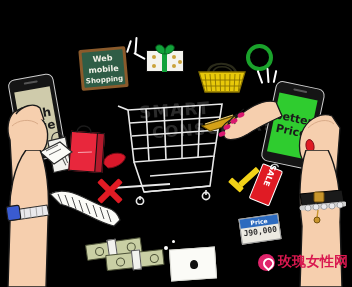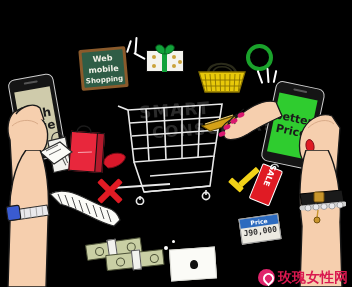--- a/index.html
+++ b/index.html
@@ -82,21 +82,21 @@
   
   .cash{position:absolute;background:#c9cfa4;border:1.2px solid #4d5238;box-sizing:border-box;border-radius:1px;}
   .cband{position:absolute;background:#f2f2ee;border:1px solid #555;box-sizing:border-box;}
 
   
   #laptop{left:170px;top:248px;width:46px;height:32px;background:#fbfbf7;
           border:1.2px solid #d8d8d2;box-sizing:border-box;transform:rotate(-4deg);}
   #laptop .ap{position:absolute;left:19px;top:11px;width:8px;height:9px;background:#111;border-radius:50% 50% 45% 45%;}
 
   
-  #wm{right:4px;bottom:0;display:flex;align-items:flex-start;gap:3px;}
+  #wm{right:4px;bottom:16px;display:flex;align-items:center;gap:3px;}
   #wm .logo{width:17px;height:17px;border-radius:50%;background:#e0246b;position:relative;}
   #wm .logo::after{content:"";position:absolute;left:5px;top:4px;width:7px;height:7px;
                    border:2px solid #fff;border-radius:50% 50% 50% 0;transform:rotate(-45deg);}
   #wm .t{color:#d9184f;font-size:14px;font-weight:700;letter-spacing:0px;
          font-family:"DejaVu Sans",sans-serif;}
 </style>
 </head>
 <body>
 
 <div id="scene">

